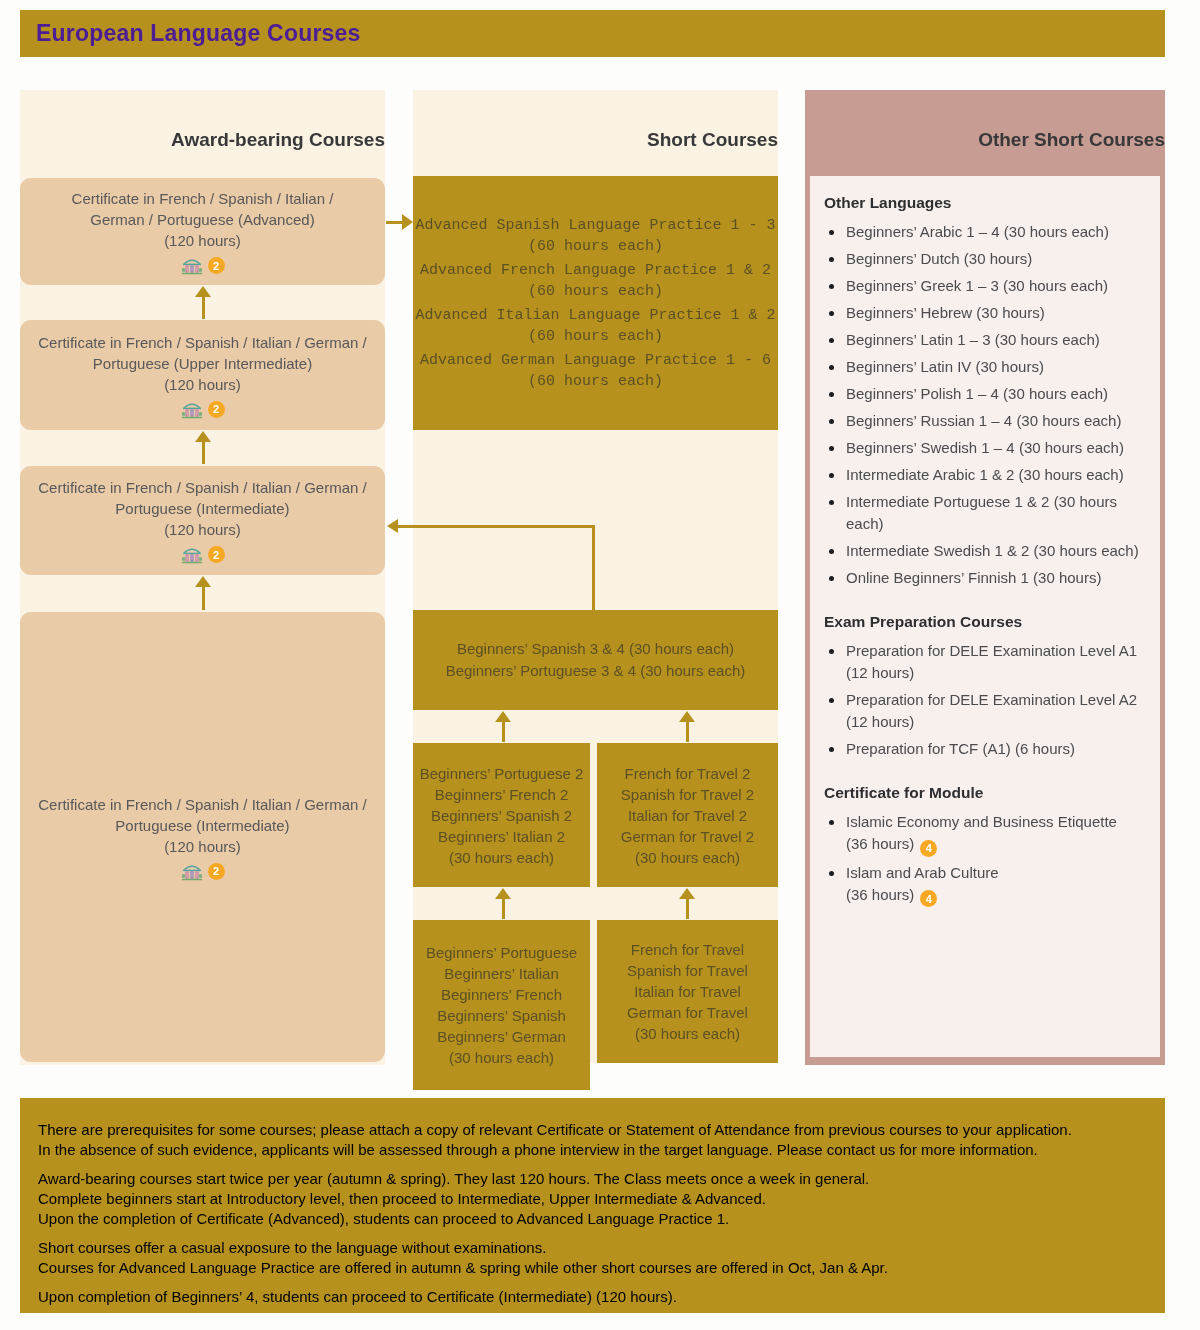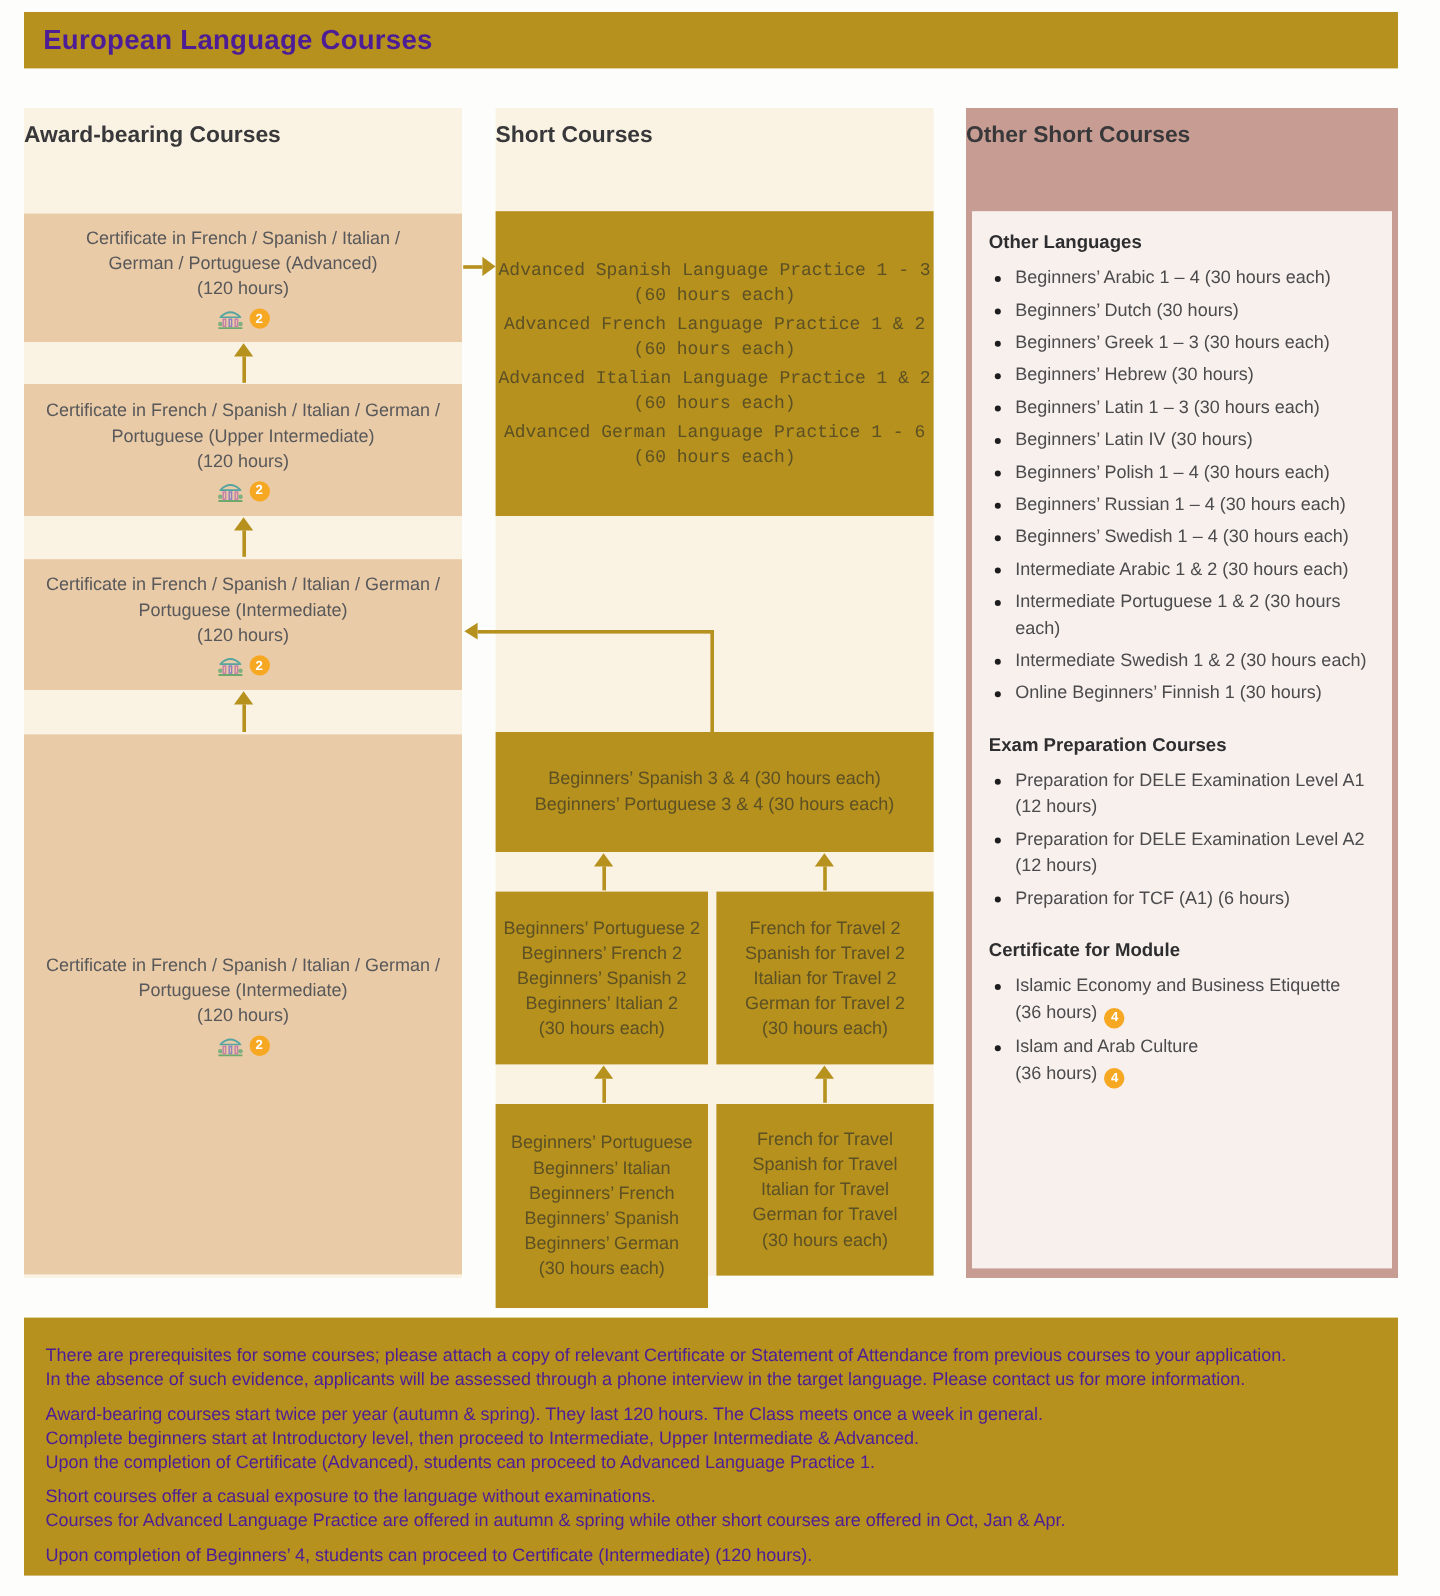--- a/index.html
+++ b/index.html
@@ -20,25 +20,25 @@
 
   
   .top-bar{position:absolute;left:20px;top:10px;width:1145px;height:47px;background:var(--gold);
     color:#4c1d95;font-size:23px;font-weight:bold;line-height:47px;padding-left:16px;letter-spacing:.2px;}
 
   
   .col{position:absolute;top:90px;}
   .col-award{left:20px;width:365px;height:975px;background:var(--cream);}
   .col-short{left:413px;width:365px;height:973px;background:var(--cream);}
   .col-other{left:805px;width:360px;height:975px;background:var(--mauve);}
-  .col-title{padding-top:12px;text-align:left;font-size:19px;font-weight:bold;color:var(--darktext);}
+  .col-title{padding-top:39px;text-align:right;font-size:19px;font-weight:bold;color:var(--darktext);}
 
   
   .cert-box{position:absolute;left:0;width:100%;background:var(--tan);display:flex;flex-direction:column;
-    align-items:center;justify-content:center;text-align:center;color:var(--graytext);font-size:15px;}
+    align-items:center;justify-content:center;text-align:center;color:var(--graytext);font-size:15px;border-radius:11px;}
   .cert-line{line-height:21px;}
   .icon-row{display:flex;align-items:center;justify-content:center;gap:5px;margin-top:5px;}
   .badge{display:inline-flex;width:17px;height:17px;border-radius:50%;background:var(--orange);
     color:#fff;font-size:11px;font-weight:bold;align-items:center;justify-content:center;}
 
   
   .up-arrow{position:absolute;width:16px;display:flex;flex-direction:column;align-items:center;}
   .up-arrow .head{width:0;height:0;border-left:8px solid transparent;border-right:8px solid transparent;
     border-bottom:11px solid var(--gold);}
   .up-arrow .stem{width:3px;flex:1;background:var(--gold);}
@@ -66,21 +66,21 @@
   .course-list li{position:relative;padding-left:22px;line-height:22px;margin-bottom:5px;}
   .dot{position:absolute;left:5px;top:9px;width:5px;height:5px;border-radius:50%;background:#1d1d1f;}
   .li-line2:empty{display:none;}
   .mini-badge{display:inline-flex;width:17px;height:17px;border-radius:50%;background:var(--orange);
     color:#fff;font-size:11px;font-weight:bold;align-items:center;justify-content:center;
     vertical-align:-3px;margin-left:6px;}
   .mini-badge:empty{display:none;}
 
   
   .footer{position:absolute;left:20px;top:1098px;width:1145px;height:215px;background:var(--gold);
-    padding:22px 20px 0 18px;color:#4c1d95;font-size:15px;}
+    padding:22px 20px 0 18px;color:#000000;font-size:15px;}
   .footer .para{margin-bottom:9px;}
   .footer .note-line{line-height:20px;}
 </style>
 </head>
 <body>
 
 <div id="canvas">
 
   <div class="top-bar">
     <span>European Language Courses</span>

